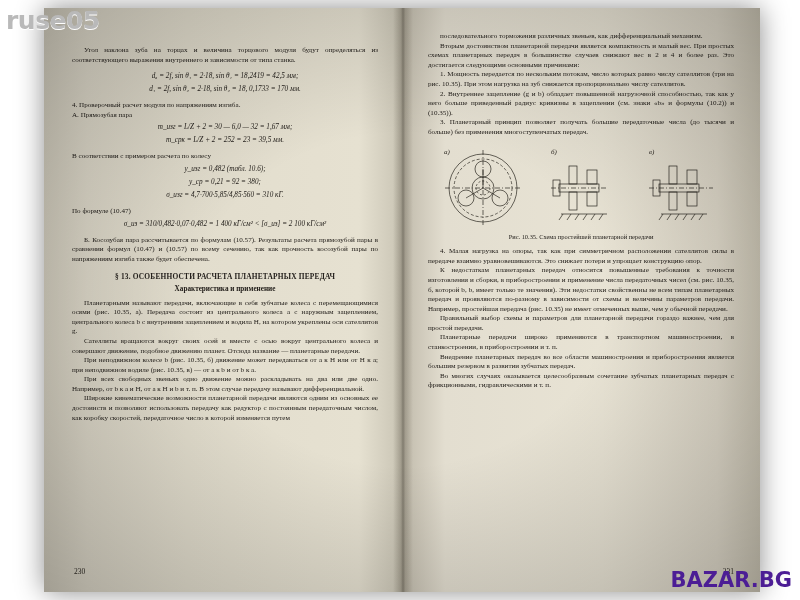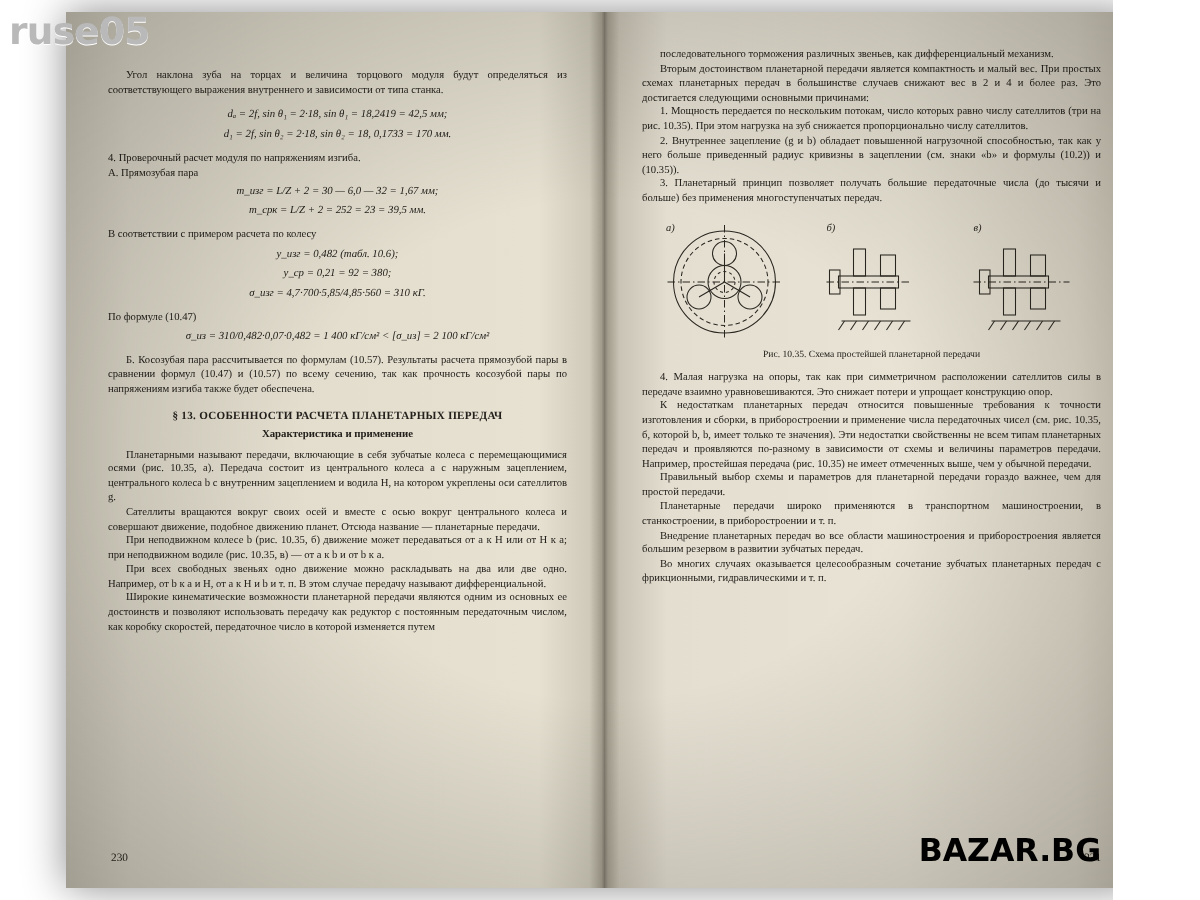--- a/index.html
+++ b/index.html
@@ -10,46 +10,46 @@
   body {
     width: 800px;
     height: 600px;
     overflow: hidden;
     font-family: "Liberation Serif", serif;
     position: relative;
   }
   .screenshot {
     position: absolute;
     left: 0; top: 0;
-    width: 742px;
+    width: 800px;
     height: 600px;
     background: #ffffff;
     overflow: hidden;
   }
   
   .watermark-left {
     position: absolute;
     left: 6px;
     top: 6px;
     font-family: "DejaVu Sans", sans-serif;
     font-size: 25px;
     font-weight: bold;
     color: #b9b9b9;
     letter-spacing: -0.5px;
     z-index: 40;
     text-shadow: 0 1px 0 #ffffff;
   }
   .watermark-right {
     position: absolute;
     right: 8px;
-    bottom: 21px;
+    bottom: 8px;
     font-family: "DejaVu Sans", sans-serif;
     font-size: 21px;
     font-weight: bold;
-    color: #000000;
+    color: #4c1d95;
     letter-spacing: 0px;
     z-index: 40;
   }
 
   
   .book {
     position: absolute;
     left: 44px;
     top: 8px;
     width: 716px;

